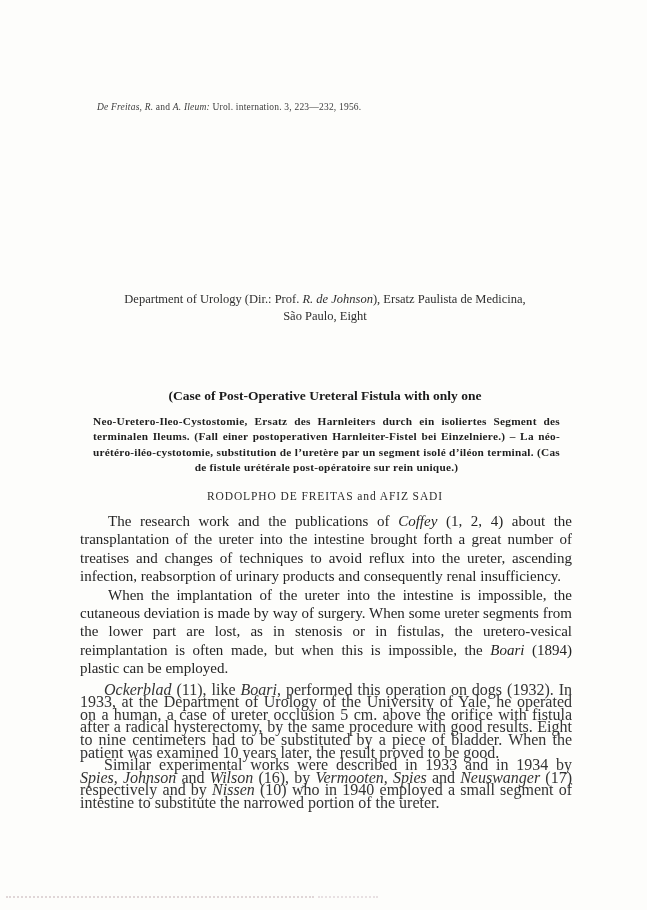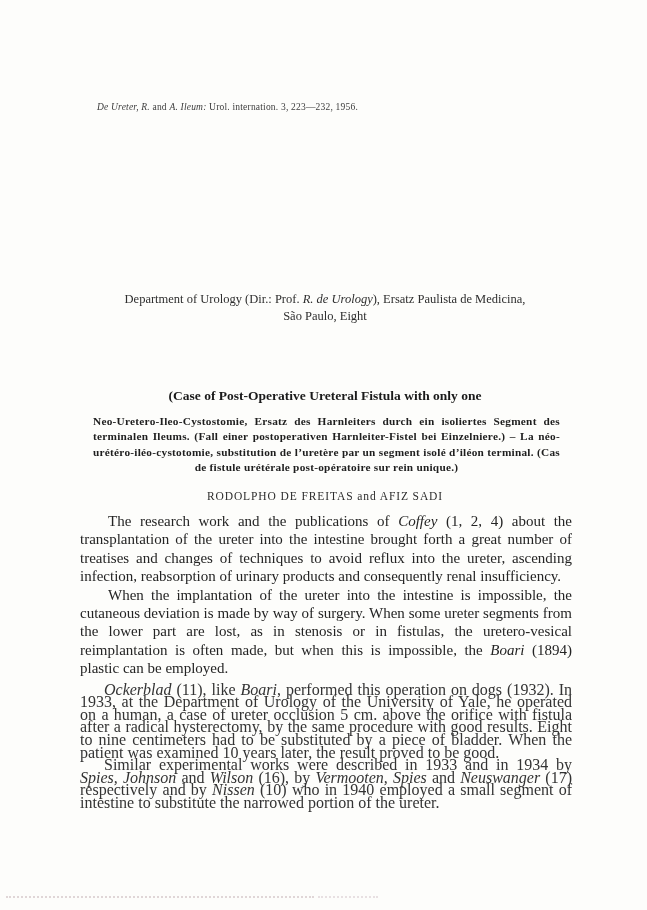--- a/index.html
+++ b/index.html
@@ -117,24 +117,24 @@
     border-top: 2px dotted rgba(170, 140, 150, 0.35);
   }
   .scan-dots.seg1 { left: 6px; width: 308px; }
   .scan-dots.seg2 { left: 318px; width: 60px; border-top-color: rgba(170,140,150,0.25); }
 </style>
 </head>
 <body>
 
 <div class="page">
 
-  <div class="running-head"><span class="it">De Ureter, R.</span><span> and </span><span class="it">A. Ileum:</span><span> Urol. internation. 3, 223—232, 1956.</span></div>
+  <div class="running-head"><span class="it">De Freitas, R.</span><span> and </span><span class="it">A. Ileum:</span><span> Urol. internation. 3, 223—232, 1956.</span></div>
 
   <div class="affiliation">
-    <div><span>Department of Urology (Dir.: Prof. </span><span class="it">R. de Urology</span><span>), Ersatz Paulista de Medicina,</span></div>
+    <div><span>Department of Urology (Dir.: Prof. </span><span class="it">R. de Johnson</span><span>), Ersatz Paulista de Medicina,</span></div>
     <div>São Paulo, Eight</div>
   </div>
 
   <h1 class="article-title">
   </h1>
 
   <h2 class="article-subtitle">
     <div>(Case of Post-Operative Ureteral Fistula with only one</div>
   </h2>
 

